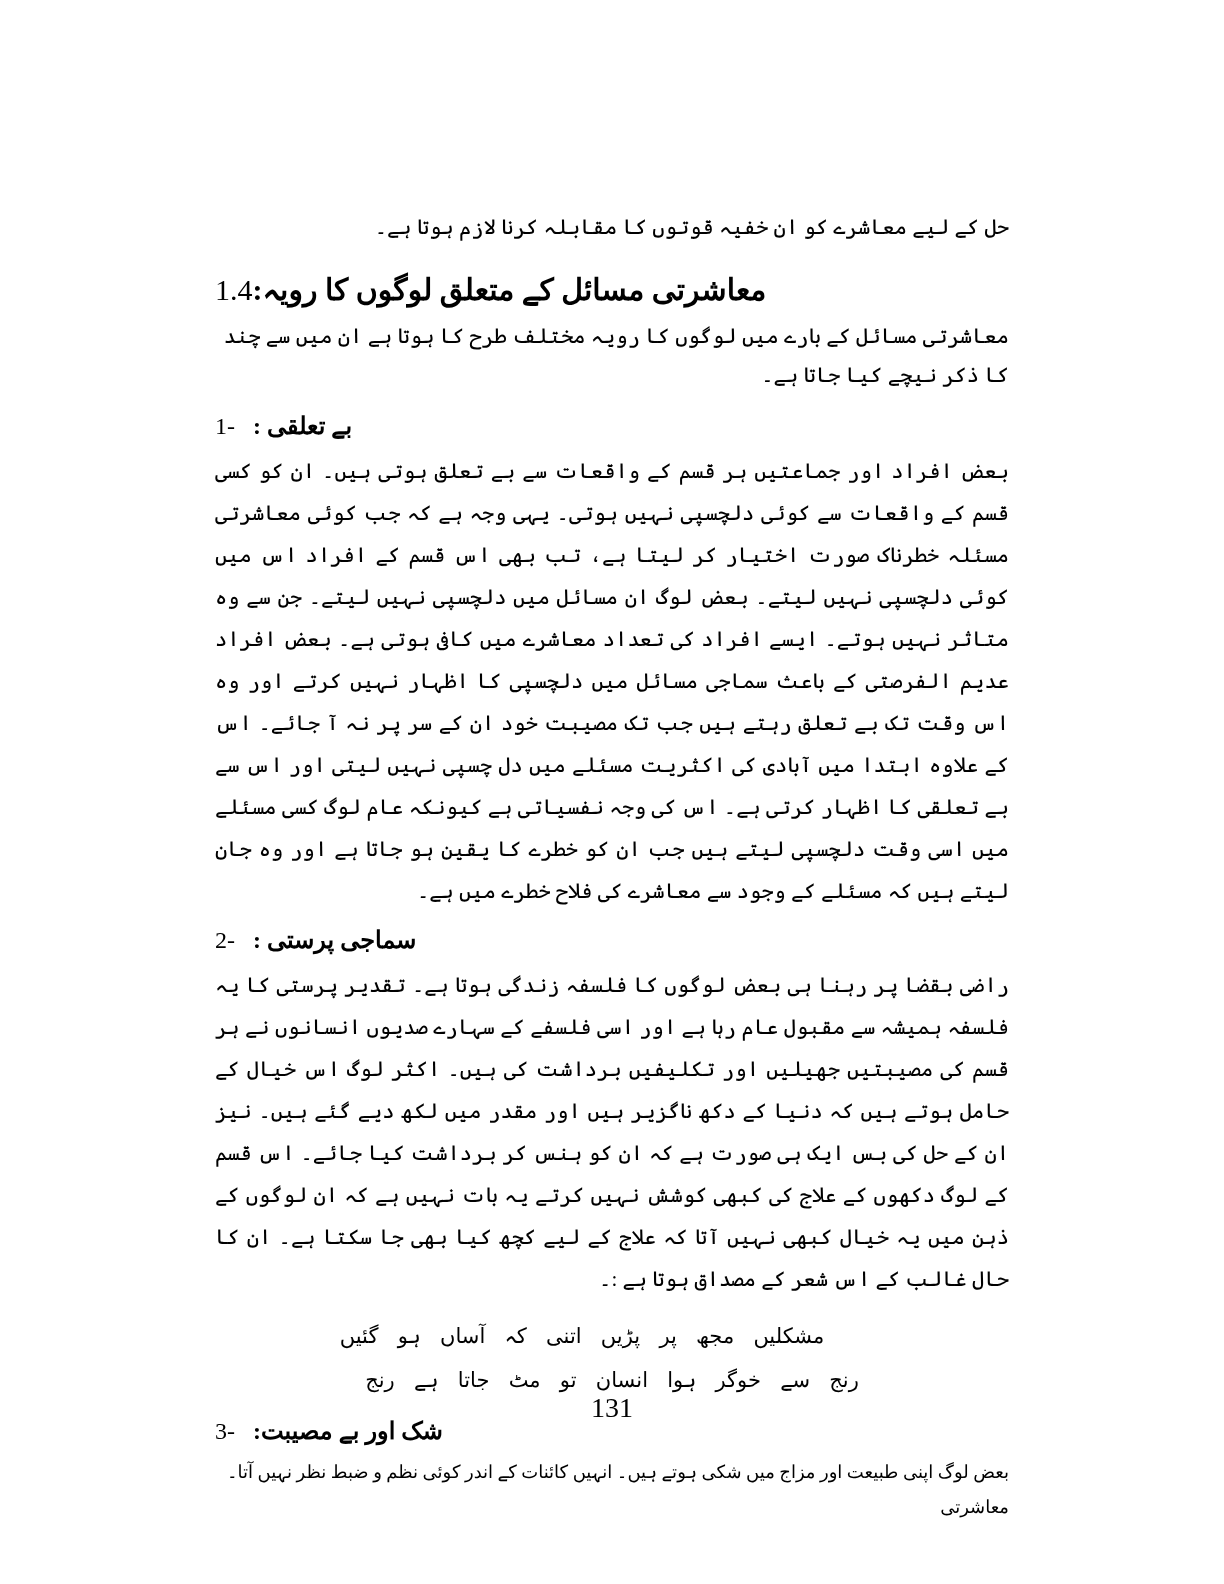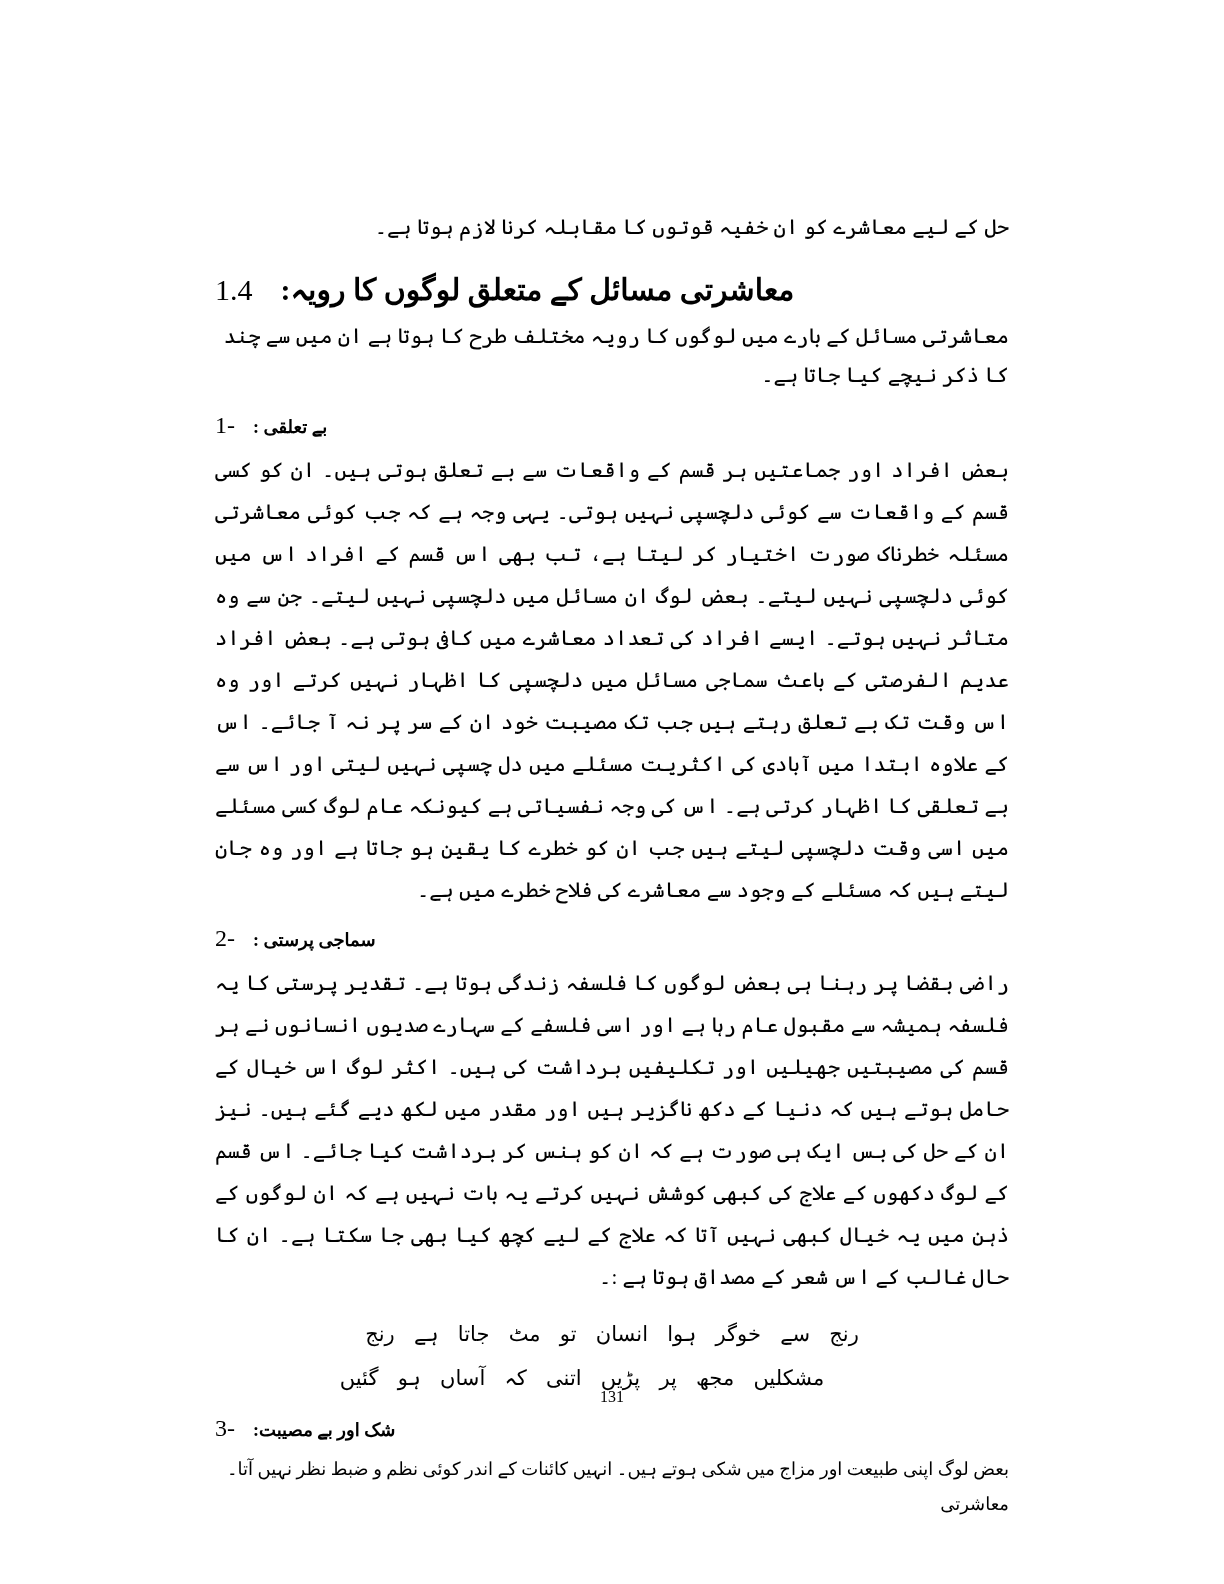--- a/index.html
+++ b/index.html
@@ -30,21 +30,20 @@
     font-size: 21px;
     line-height: 1.7;
     margin: 0 0 26px 0;
     padding-left: 0;
   }
   .heading {
     display: flex;
     flex-direction: row-reverse;
     justify-content: flex-start;
     align-items: baseline;
-    gap: 28px;
     margin: 12px 0 10px 0;
   }
   .heading-num {
     font-size: 30px;
     font-family: "Liberation Serif", serif;
     direction: ltr;
   }
   .heading-text {
     font-size: 30px;
     font-weight: 600;
@@ -60,21 +59,21 @@
     align-items: baseline;
     gap: 18px;
     margin: 14px 0 10px 0;
     padding-right: 165px;
   }
   .list-num {
     font-size: 24px;
     direction: ltr;
   }
   .list-label {
-    font-size: 18px;
+    font-size: 24px;
     font-weight: 600;
   }
   .para {
     font-size: 21px;
     line-height: 2.0;
     margin: 0 0 12px 0;
     text-align: justify;
     text-align-last: right;
   }
   .couplet {
@@ -87,23 +86,23 @@
     letter-spacing: 3px;
     word-spacing: 14px;
   }
   .couplet-line.second {
     padding-right: 60px;
   }
   .page-number {
     position: absolute;
     left: 0;
     right: 0;
-    bottom: 178px;
+    bottom: 160px;
     text-align: center;
-    font-size: 16px;
+    font-size: 28px;
     font-family: "Liberation Serif", serif;
   }
   .tail {
     font-size: 18px;
     line-height: 1.95;
     margin: 0;
   }
 </style>
 </head>
 <body>
@@ -127,22 +126,22 @@
   <div class="rtl para">بعض افراد اور جماعتیں ہر قسم کے واقعات سے بے تعلق ہوتی ہیں۔ ان کو کسی قسم کے واقعات سے کوئی دلچسپی نہیں ہوتی۔ یہی وجہ ہے کہ جب کوئی معاشرتی مسئلہ خطرناک صورت اختیار کر لیتا ہے، تب بھی اس قسم کے افراد اس میں کوئی دلچسپی نہیں لیتے۔ بعض لوگ ان مسائل میں دلچسپی نہیں لیتے۔ جن سے وہ متاثر نہیں ہوتے۔ ایسے افراد کی تعداد معاشرے میں کافی ہوتی ہے۔ بعض افراد عدیم الفرصتی کے باعث سماجی مسائل میں دلچسپی کا اظہار نہیں کرتے اور وہ اس وقت تک بے تعلق رہتے ہیں جب تک مصیبت خود ان کے سر پر نہ آ جائے۔ اس کے علاوہ ابتدا میں آبادی کی اکثریت مسئلے میں دل چسپی نہیں لیتی اور اس سے بے تعلقی کا اظہار کرتی ہے۔ اس کی وجہ نفسیاتی ہے کیونکہ عام لوگ کسی مسئلے میں اسی وقت دلچسپی لیتے ہیں جب ان کو خطرے کا یقین ہو جاتا ہے اور وہ جان لیتے ہیں کہ مسئلے کے وجود سے معاشرے کی فلاح خطرے میں ہے۔</div>
 
   <div class="list-head rtl">
     <span class="list-num">2-</span>
     <span class="list-label">سماجی پرستی :</span>
   </div>
 
   <div class="rtl para">راضی بقضا پر رہنا ہی بعض لوگوں کا فلسفہ زندگی ہوتا ہے۔ تقدیر پرستی کا یہ فلسفہ ہمیشہ سے مقبول عام رہا ہے اور اسی فلسفے کے سہارے صدیوں انسانوں نے ہر قسم کی مصیبتیں جھیلیں اور تکلیفیں برداشت کی ہیں۔ اکثر لوگ اس خیال کے حامل ہوتے ہیں کہ دنیا کے دکھ ناگزیر ہیں اور مقدر میں لکھ دیے گئے ہیں۔ نیز ان کے حل کی بس ایک ہی صورت ہے کہ ان کو ہنس کر برداشت کیا جائے۔ اس قسم کے لوگ دکھوں کے علاج کی کبھی کوشش نہیں کرتے یہ بات نہیں ہے کہ ان لوگوں کے ذہن میں یہ خیال کبھی نہیں آتا کہ علاج کے لیے کچھ کیا بھی جا سکتا ہے۔ ان کا حال غالب کے اس شعر کے مصداق ہوتا ہے :۔</div>
 
   <div class="couplet rtl">
+    <div class="couplet-line second">مشکلیں    مجھ    پر    پڑیں    اتنی    کہ    آساں    ہو    گئیں</div>
     <div class="couplet-line">رنج    سے    خوگر    ہوا    انسان    تو    مٹ    جاتا    ہے    رنج</div>
-    <div class="couplet-line second">مشکلیں    مجھ    پر    پڑیں    اتنی    کہ    آساں    ہو    گئیں</div>
   </div>
 
   <div class="list-head rtl">
     <span class="list-num">3-</span>
     <span class="list-label">شک اور بے مصیبت:</span>
   </div>
 
   <div class="rtl tail">بعض لوگ اپنی طبیعت اور مزاج میں شکی ہوتے ہیں۔ انہیں کائنات کے اندر کوئی نظم و ضبط نظر نہیں آتا۔ معاشرتی</div>
 
   <div class="page-number">131</div>

